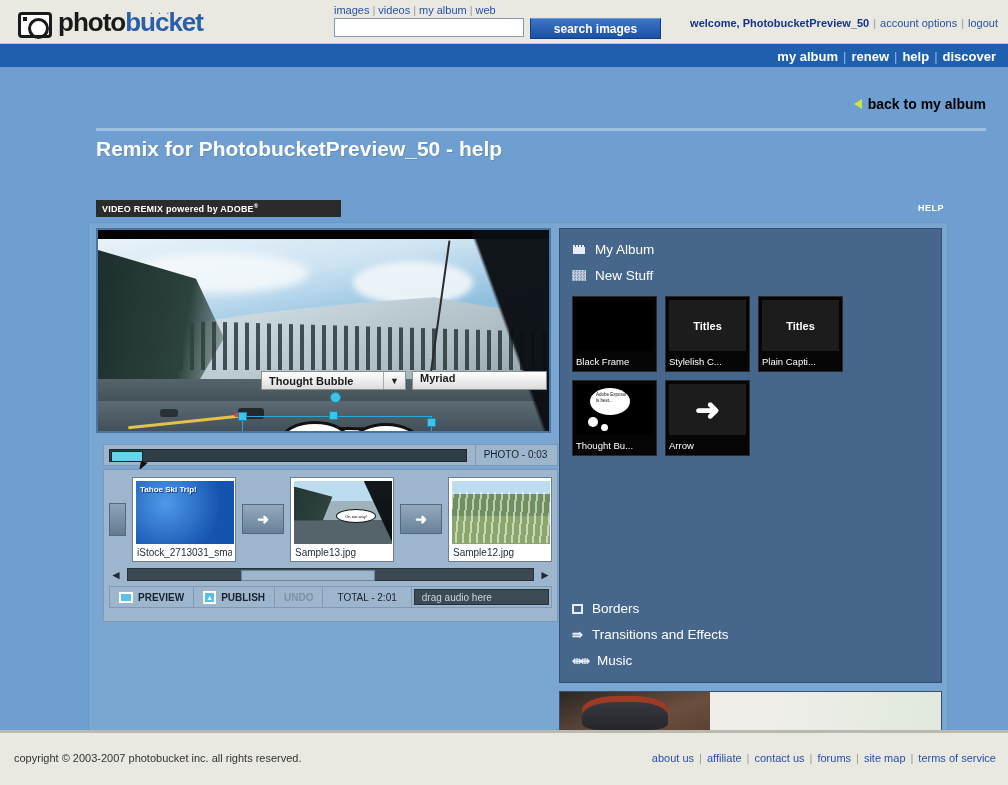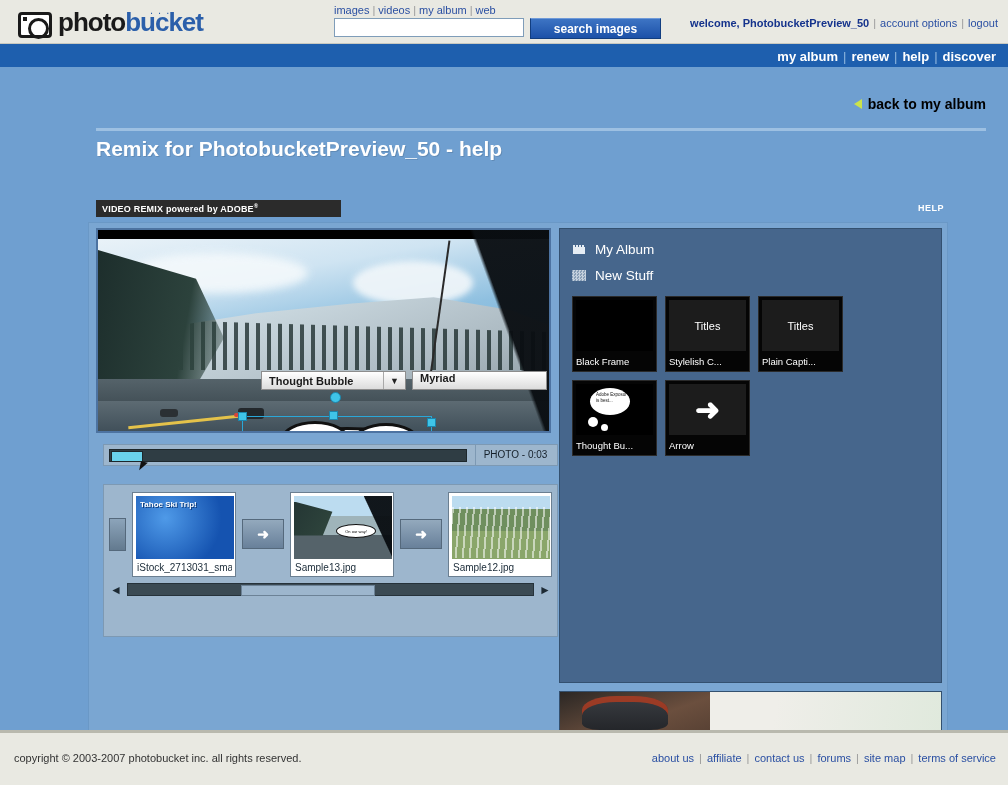--- a/index.html
+++ b/index.html
@@ -214,21 +214,21 @@
   .scrubthumb { position:absolute; left:1px; top:1px; width:32px; height:11px; background:#6ad2ec; border:1px solid #1d272c; }
   .scrubcursor { position:absolute; left:30px; top:12px; width:0;height:0;
     border-left:7px solid #111; border-bottom:9px solid transparent; transform:rotate(12deg); }
   .photolabel {
     margin-left:8px; width:80px; text-align:center; font-size:10px; color:#15202a;
     border-left:1px solid #7d99b3; height:20px; line-height:20px;
   }
 
   
   .timeline {
-    position:absolute; left:7px; top:256px; width:455px; height:153px;
+    position:absolute; left:7px; top:241px; width:455px; height:153px;
     background:#9db6cd; border:1px solid #7d99b3; padding:5px;
   }
   .striprow { display:flex; align-items:center; height:88px; gap:6px; }
   .sidebtn {
     width:17px; height:33px; background:linear-gradient(#8aa2b8,#5f7governor);
     background:linear-gradient(#8ca4ba,#637a8f); border:1px solid #55697c;
   }
   .clip {
     background:#fff; border:1px solid #6b7f91; padding:3px 3px 0 3px; width:104px;
   }
@@ -323,21 +323,21 @@
     display:flex; flex-wrap:wrap; gap:8px; margin-top:7px; padding-left:2px;
   }
   .tile {
     width:85px; height:76px; background:#050505; border:1px solid #2a2a2a;
     position:relative; padding:3px;
   }
   .tile .art { width:77px; height:51px; background:#1c1c1c; position:relative;
      display:flex; align-items:center; justify-content:center; }
   .tile .art.black { background:#000; }
   .tile .lbl { font-size:9.5px; color:#fff; padding-top:5px; white-space:nowrap; overflow:hidden; }
-  .tile .titles { color:#fff; font-size:11px; font-weight:normal; }
+  .tile .titles { color:#fff; font-size:11px; font-weight:bold; }
   .tile .bubble-mini {
     position:absolute; left:14px; top:4px; width:40px; height:27px; background:#fff; border-radius:50%;
   }
   .tile .bubble-mini span { position:absolute; left:6px; top:4px; font-size:4.5px; color:#111; line-height:1.25; }
   .tile .dot1 { position:absolute; left:12px; top:33px; width:10px;height:10px;background:#fff;border-radius:50%; }
   .tile .dot2 { position:absolute; left:25px; top:40px; width:7px;height:7px;background:#fff;border-radius:50%; }
   .tile .arrowglyph { color:#fff; font-size:30px; line-height:1; font-weight:bold; }
   .tile .circleglyph {
     width:28px;height:28px;border:3px solid #fff;border-radius:50%; position:relative;
   }
@@ -518,20 +518,35 @@
         </div>
 
         <div class="hscroll">
           <div class="arr">◄</div>
           <div class="hstrack">
             <div class="hsthumb"></div>
           </div>
           <div class="arr">►</div>
         </div>
 
+        <div class="toolbar">
+          <div class="tbbtn">
+            <span class="mini-screen"></span>
+            <span>PREVIEW</span>
+          </div>
+          <div class="tbbtn">
+            <span class="mini-pub">▲</span>
+            <span>PUBLISH</span>
+          </div>
+          <div class="tbbtn disabled">
+            <span>UNDO</span>
+          </div>
+          <div class="totalbox">TOTAL - 2:01</div>
+          <div class="audiodrop">drag audio here</div>
+        </div>
       </div>
     </div>
 
     <div class="rightcol">
       <div class="library">
 
         <div class="libitem">
           <span class="ico-film"></span>
           <span>My Album</span>
         </div>
@@ -570,20 +585,34 @@
             <div class="lbl">Thought Bu...</div>
           </div>
           <div class="tile">
             <div class="art">
               <span class="arrowglyph">➜</span>
             </div>
             <div class="lbl">Arrow</div>
           </div>
         </div>
 
+        <div class="libfooter">
+          <div class="libitem">
+            <span class="ico-square"></span>
+            <span>Borders</span>
+          </div>
+          <div class="libitem">
+            <span class="ico-trans">⇛</span>
+            <span>Transitions and Effects</span>
+          </div>
+          <div class="libitem">
+            <span class="ico-music">⇹⇹</span>
+            <span>Music</span>
+          </div>
+        </div>
       </div>
 
       <div class="adbanner">
         <div class="ad-person">
           <div class="ad-face"></div>
           <div class="ad-hat"></div>
           <div class="ad-eye l"></div>
           <div class="ad-eye r"></div>
         </div>
         <div class="ad-txt1">22 leading collections. All in one place.</div>

